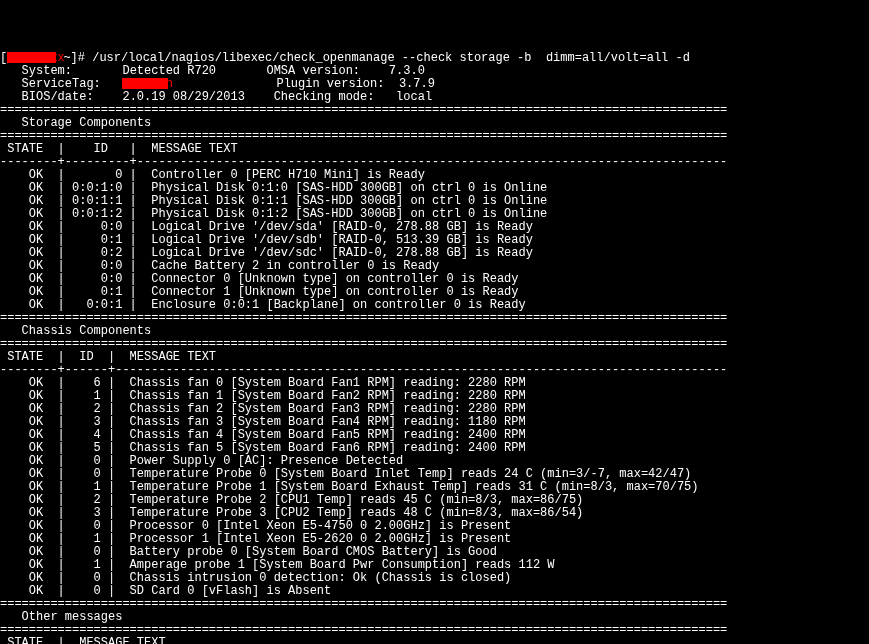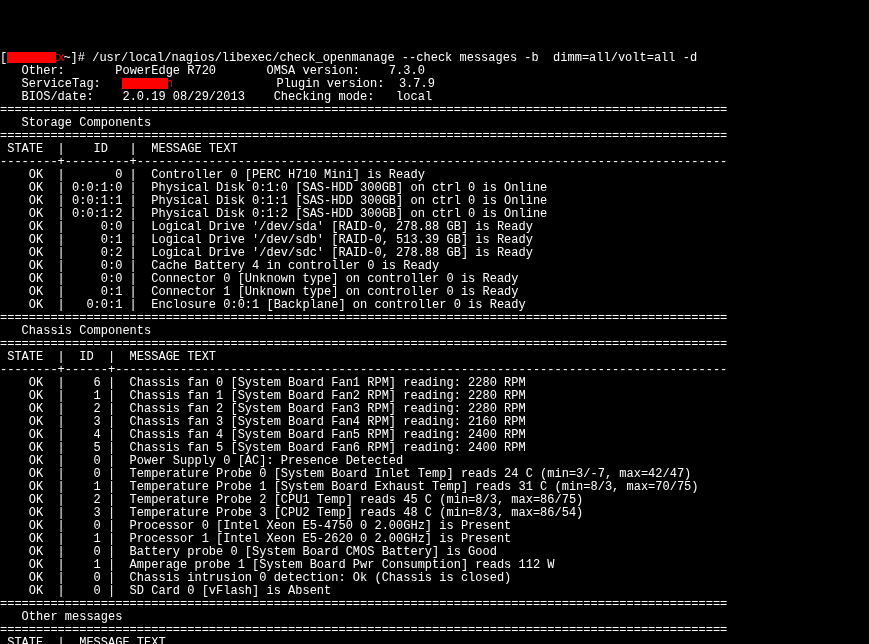--- a/index.html
+++ b/index.html
@@ -7,49 +7,49 @@
     line-height:13px;white-space:pre;width:869px;height:644px;overflow:hidden}
   .term{padding:0;position:relative}
   .redact{background:#f00;color:#f00;display:inline-block;height:11px;vertical-align:middle}
   .r1{width:49px}
   .r2{width:46px}
 </style>
 </head>
 <body>
 
 
-<div class="term"><span>[</span><span class="redact r1">xxxxxxxx</span><span> ~]# </span><span>/usr/local/nagios/libexec/check_openmanage --check messages -b  dimm=all/volt=all -d</span>
-   <span>Other:       PowerEdge R720       OMSA version:    7.3.0</span>
+<div class="term"><span>[</span><span class="redact r1">xxxxxxxx</span><span> ~]# </span><span>/usr/local/nagios/libexec/check_openmanage --check storage -b  dimm=all/volt=all -d</span>
+   <span>System:       Detected R720       OMSA version:    7.3.0</span>
    <span>ServiceTag:   </span><span class="redact r2">version</span><span>               Plugin version:  3.7.9</span>
    <span>BIOS/date:    2.0.19 08/29/2013    Checking mode:   local</span>
 <span>=====================================================================================================</span>
 <span>   Storage Components</span>
 <span>=====================================================================================================</span>
 <span> STATE  |    ID   |  MESSAGE TEXT</span>
 <span>--------+---------+----------------------------------------------------------------------------------</span>
 <span>    OK  |       0 |  Controller 0 [PERC H710 Mini] is Ready</span>
 <span>    OK  | 0:0:1:0 |  Physical Disk 0:1:0 [SAS-HDD 300GB] on ctrl 0 is Online</span>
 <span>    OK  | 0:0:1:1 |  Physical Disk 0:1:1 [SAS-HDD 300GB] on ctrl 0 is Online</span>
 <span>    OK  | 0:0:1:2 |  Physical Disk 0:1:2 [SAS-HDD 300GB] on ctrl 0 is Online</span>
 <span>    OK  |     0:0 |  Logical Drive '/dev/sda' [RAID-0, 278.88 GB] is Ready</span>
 <span>    OK  |     0:1 |  Logical Drive '/dev/sdb' [RAID-0, 513.39 GB] is Ready</span>
 <span>    OK  |     0:2 |  Logical Drive '/dev/sdc' [RAID-0, 278.88 GB] is Ready</span>
-<span>    OK  |     0:0 |  Cache Battery 4 in controller 0 is Ready</span>
+<span>    OK  |     0:0 |  Cache Battery 2 in controller 0 is Ready</span>
 <span>    OK  |     0:0 |  Connector 0 [Unknown type] on controller 0 is Ready</span>
 <span>    OK  |     0:1 |  Connector 1 [Unknown type] on controller 0 is Ready</span>
 <span>    OK  |   0:0:1 |  Enclosure 0:0:1 [Backplane] on controller 0 is Ready</span>
 <span>=====================================================================================================</span>
 <span>   Chassis Components</span>
 <span>=====================================================================================================</span>
 <span> STATE  |  ID  |  MESSAGE TEXT</span>
 <span>--------+------+-------------------------------------------------------------------------------------</span>
 <span>    OK  |    6 |  Chassis fan 0 [System Board Fan1 RPM] reading: 2280 RPM</span>
 <span>    OK  |    1 |  Chassis fan 1 [System Board Fan2 RPM] reading: 2280 RPM</span>
 <span>    OK  |    2 |  Chassis fan 2 [System Board Fan3 RPM] reading: 2280 RPM</span>
-<span>    OK  |    3 |  Chassis fan 3 [System Board Fan4 RPM] reading: 2160 RPM</span>
+<span>    OK  |    3 |  Chassis fan 3 [System Board Fan4 RPM] reading: 1180 RPM</span>
 <span>    OK  |    4 |  Chassis fan 4 [System Board Fan5 RPM] reading: 2400 RPM</span>
 <span>    OK  |    5 |  Chassis fan 5 [System Board Fan6 RPM] reading: 2400 RPM</span>
 <span>    OK  |    0 |  Power Supply 0 [AC]: Presence Detected</span>
 <span>    OK  |    0 |  Temperature Probe 0 [System Board Inlet Temp] reads 24 C (min=3/-7, max=42/47)</span>
 <span>    OK  |    1 |  Temperature Probe 1 [System Board Exhaust Temp] reads 31 C (min=8/3, max=70/75)</span>
 <span>    OK  |    2 |  Temperature Probe 2 [CPU1 Temp] reads 45 C (min=8/3, max=86/75)</span>
 <span>    OK  |    3 |  Temperature Probe 3 [CPU2 Temp] reads 48 C (min=8/3, max=86/54)</span>
 <span>    OK  |    0 |  Processor 0 [Intel Xeon E5-4750 0 2.00GHz] is Present</span>
 <span>    OK  |    1 |  Processor 1 [Intel Xeon E5-2620 0 2.00GHz] is Present</span>
 <span>    OK  |    0 |  Battery probe 0 [System Board CMOS Battery] is Good</span>

